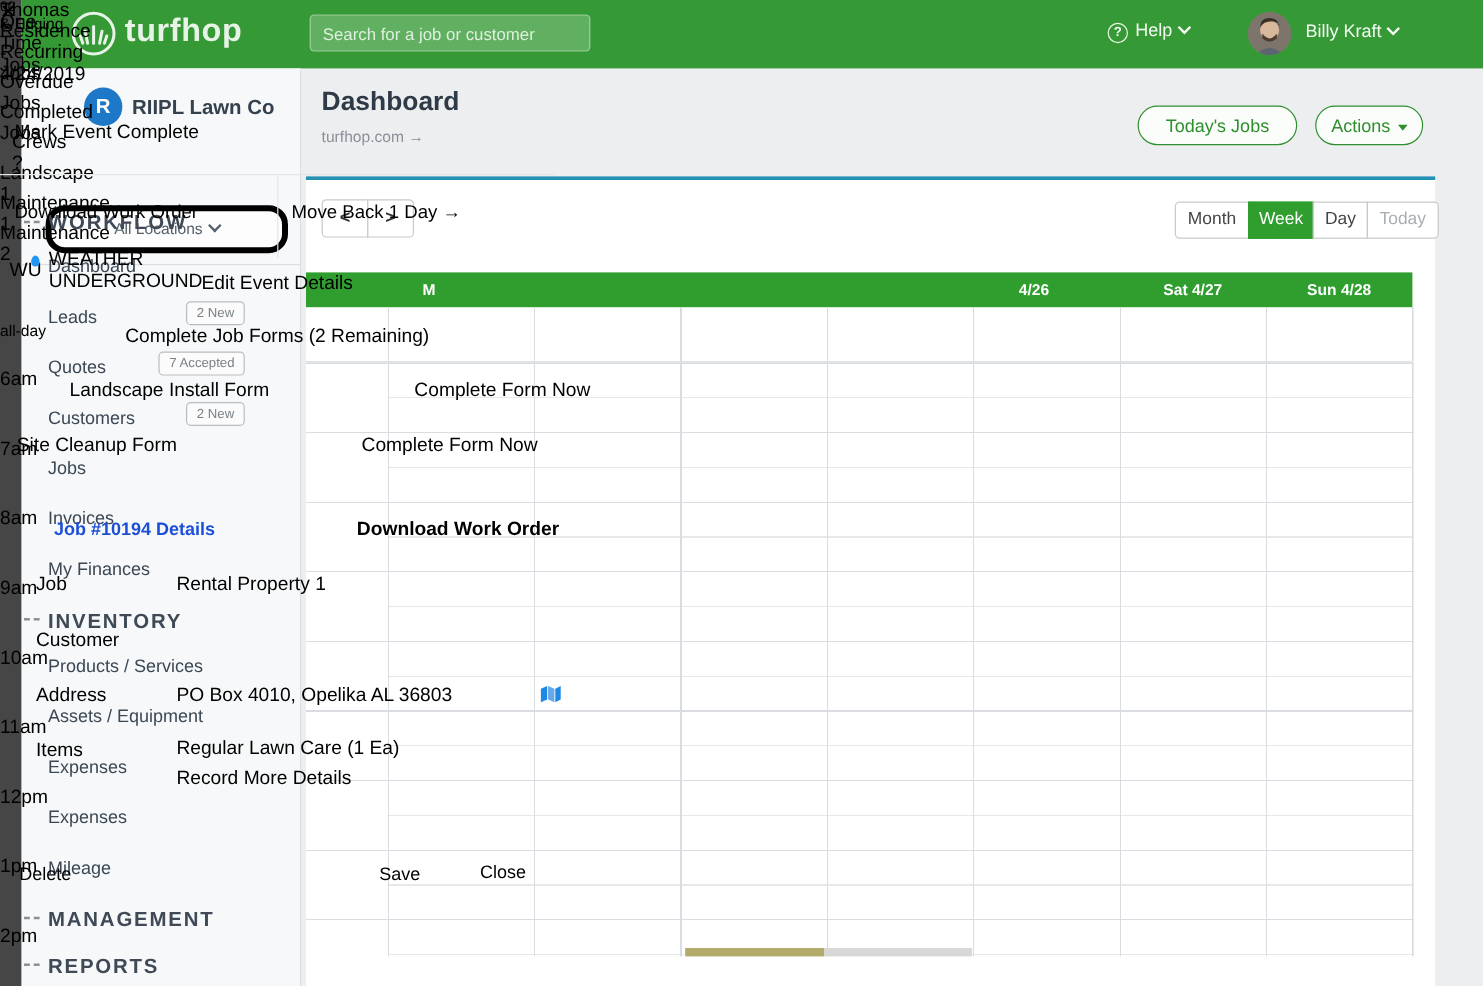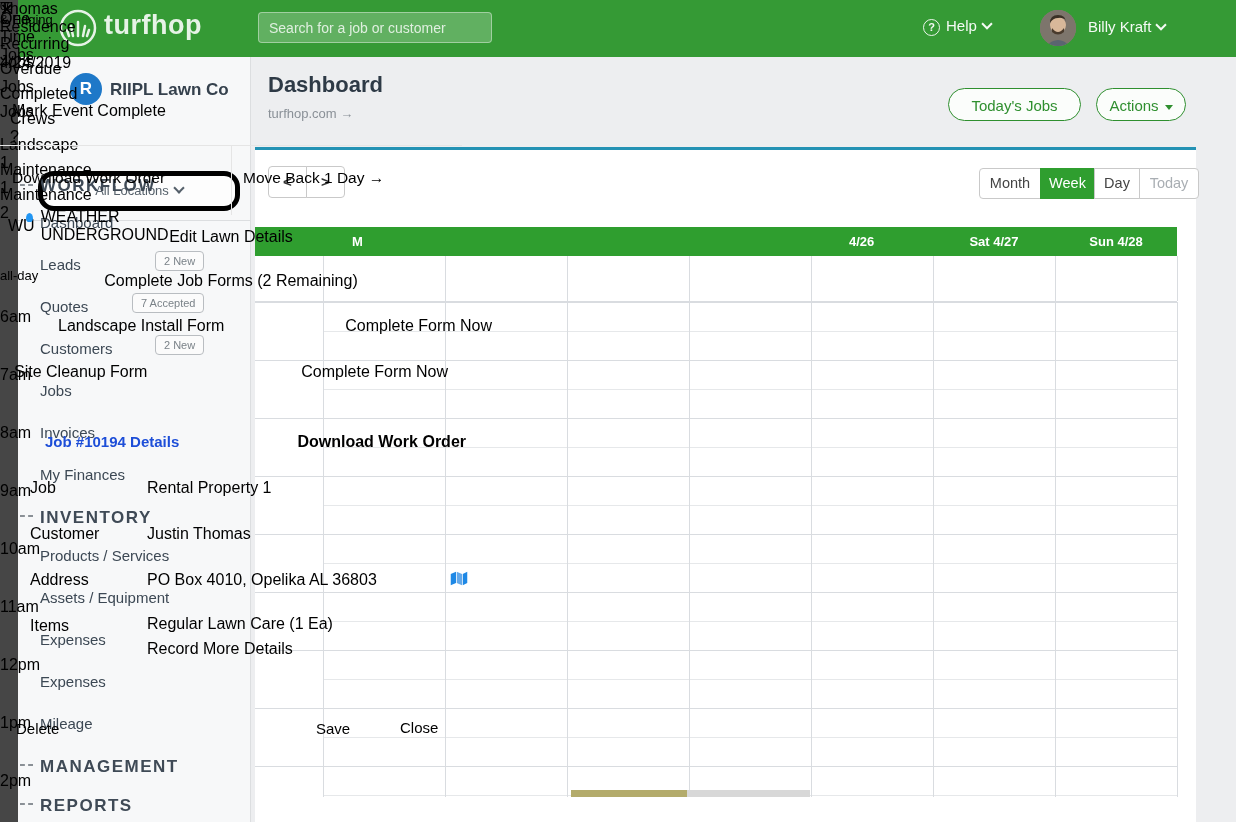--- a/index.html
+++ b/index.html
@@ -259,21 +259,21 @@
     <span class="a m-close">✕</span>
     <div class="a m-hline" style="top:58px;"></div>
 
     <div class="a m-box" style="top:77px;height:319px;">
       <span class="a btn btn-green" style="left:12px;top:12px;width:438px;height:44px;line-height:44px;font-size:16px;">Mark Event Complete</span>
       <div class="a" style="left:0;top:68px;width:462px;height:1px;background:#e5e5e5;"></div>
       <div class="a" style="left:231px;top:68px;width:1px;height:70px;background:#e5e5e5;"></div>
       <span class="a btn btn-outline" style="left:12px;top:80px;width:207px;height:44px;line-height:42px;font-size:15.5px;">Download Work Order</span>
       <span class="a btn btn-outline" style="left:243px;top:80px;width:207px;height:44px;line-height:42px;font-size:15.5px;">Move Back 1 Day →</span>
       <div class="a row-peach" style="left:0;top:138px;width:462px;height:44px;text-align:center;line-height:44px;">
-        <span class="m-link">Edit Lawn Details</span>
+        <span class="m-link">Edit Event Details</span>
       </div>
       <div class="a row-blue" style="left:0;top:182px;width:462px;height:44px;text-align:center;line-height:44px;">
         <span class="m-link">Complete Job Forms (2 Remaining)</span>
       </div>
       <div class="a form-row" style="left:0;top:226px;width:462px;height:46px;margin-left:44px;">
         <span class="a" style="left:14px;top:14px;">Landscape Install Form</span>
         <span class="a m-link" style="right:14px;top:14px;">Complete Form Now</span>
       </div>
       <div class="a form-row" style="left:0;top:272px;width:462px;height:46px;">
         <span class="a" style="left:14px;top:14px;">Site Cleanup Form</span>
@@ -291,23 +291,20 @@
       <div class="a dt-row" style="left:0;top:46px;width:124px;height:44px;">
         <span class="a dt-label" style="left:14px;top:13px;">Job</span>
       </div>
       <div class="a dt-row" style="left:126px;top:46px;width:338px;height:44px;">
         <span class="a m-link" style="left:5px;top:13px;">Rental Property 1</span>
       </div>
       <div class="a dt-sep" style="left:0;top:90px;width:464px;height:2px;"></div>
 
       <div class="a dt-row" style="left:0;top:92px;width:124px;height:44px;">
         <span class="a dt-label" style="left:14px;top:13px;">Customer</span>
-      </div>
-      <div class="a dt-row" style="left:126px;top:92px;width:338px;height:44px;">
-        <span class="a m-link" style="left:5px;top:13px;">Justin Thomas</span>
       </div>
       <div class="a dt-sep" style="left:0;top:136px;width:464px;height:2px;"></div>
 
       <div class="a dt-row" style="left:0;top:138px;width:124px;height:44px;">
         <span class="a dt-label" style="left:14px;top:13px;">Address</span>
       </div>
       <div class="a dt-row" style="left:126px;top:138px;width:338px;height:44px;">
         <span class="a dt-label" style="left:5px;top:13px;">PO Box 4010, Opelika AL 36803</span>
         <span class="a" style="right:12px;top:13px;">
           <svg width="18" height="15" viewBox="0 0 24 20">

